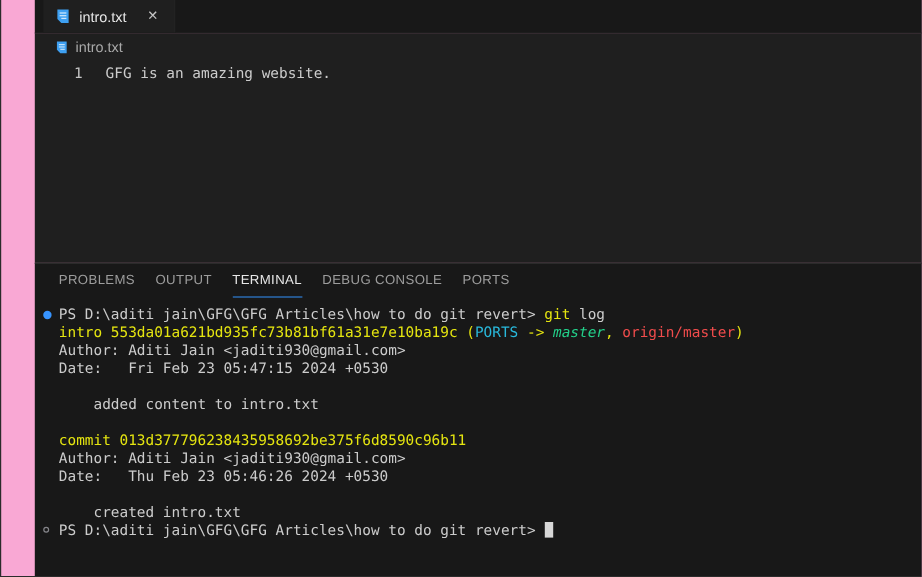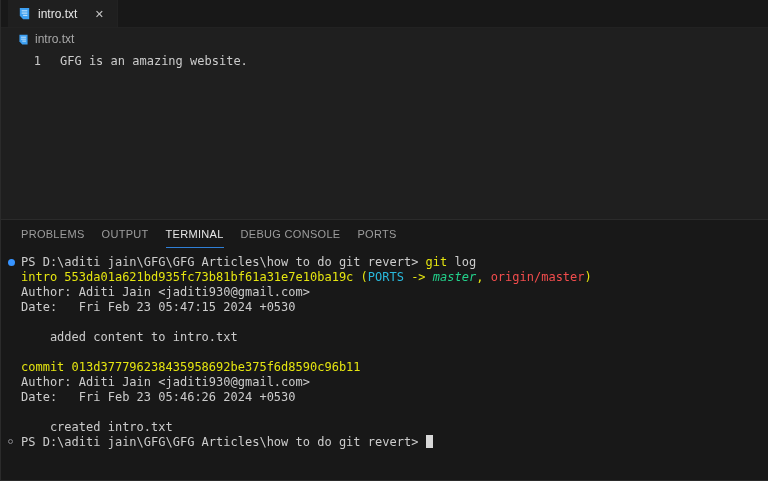--- a/index.html
+++ b/index.html
@@ -4,21 +4,22 @@
 <style>
   * { box-sizing: border-box; margin: 0; padding: 0; }
   html, body { width: 768px; height: 481px; overflow: hidden; }
   body { background: #1f1f1f; font-family: "Liberation Sans", sans-serif; }
 
   .window {
     width: 768px; height: 481px;
     display: flex; flex-direction: column;
     border-left: 1px solid #2b2b2b;
     border-bottom: 1px solid #2b2b2b;
-    background: #84cc16;
+    background: #f9a8d4;
+    padding-left: 28px;
   }
 
   
   .tab-bar {
     height: 28px; flex: none;
     background: #181818;
     display: flex; align-items: stretch;
     padding-left: 7px;
     border-bottom: 1px solid #222;
   }
@@ -158,20 +159,20 @@
     <div class="terminal" id="terminal">
         <div class="term-line"><span class="marker dot-filled"></span><span class="c-fg">PS D:\aditi jain\GFG\GFG Articles\how to do git revert&gt; </span><span class="c-yellow">git</span><span class="c-fg"> log</span></div>
         <div class="term-line"><span class="c-yellow">intro 553da01a621bd935fc73b81bf61a31e7e10ba19c (</span><span class="c-cyan">PORTS</span><span class="c-yellow"> -&gt; </span><span class="c-green">master</span><span class="c-yellow">, </span><span class="c-red">origin/master</span><span class="c-yellow">)</span></div>
         <div class="term-line"><span class="c-fg">Author: Aditi Jain &lt;jaditi930@gmail.com&gt;</span></div>
         <div class="term-line"><span class="c-fg">Date:   Fri Feb 23 05:47:15 2024 +0530</span></div>
         <div class="term-line"></div>
         <div class="term-line"><span class="c-fg">    added content to intro.txt</span></div>
         <div class="term-line"></div>
         <div class="term-line"><span class="c-yellow">commit 013d377796238435958692be375f6d8590c96b11</span></div>
         <div class="term-line"><span class="c-fg">Author: Aditi Jain &lt;jaditi930@gmail.com&gt;</span></div>
-        <div class="term-line"><span class="c-fg">Date:   Fri Feb 23 05:46:26 2024 +0530</span></div>
+        <div class="term-line"><span class="c-fg">Date:   Thu Feb 23 05:46:26 2024 +0530</span></div>
         <div class="term-line"></div>
         <div class="term-line"><span class="c-fg">    created intro.txt</span></div>
         <div class="term-line"><span class="marker dot-hollow"></span><span class="c-fg">PS D:\aditi jain\GFG\GFG Articles\how to do git revert&gt; </span><span class="cursor"></span></div>
       </div>
   </div>
 
 </div>
 
 </body></html>

